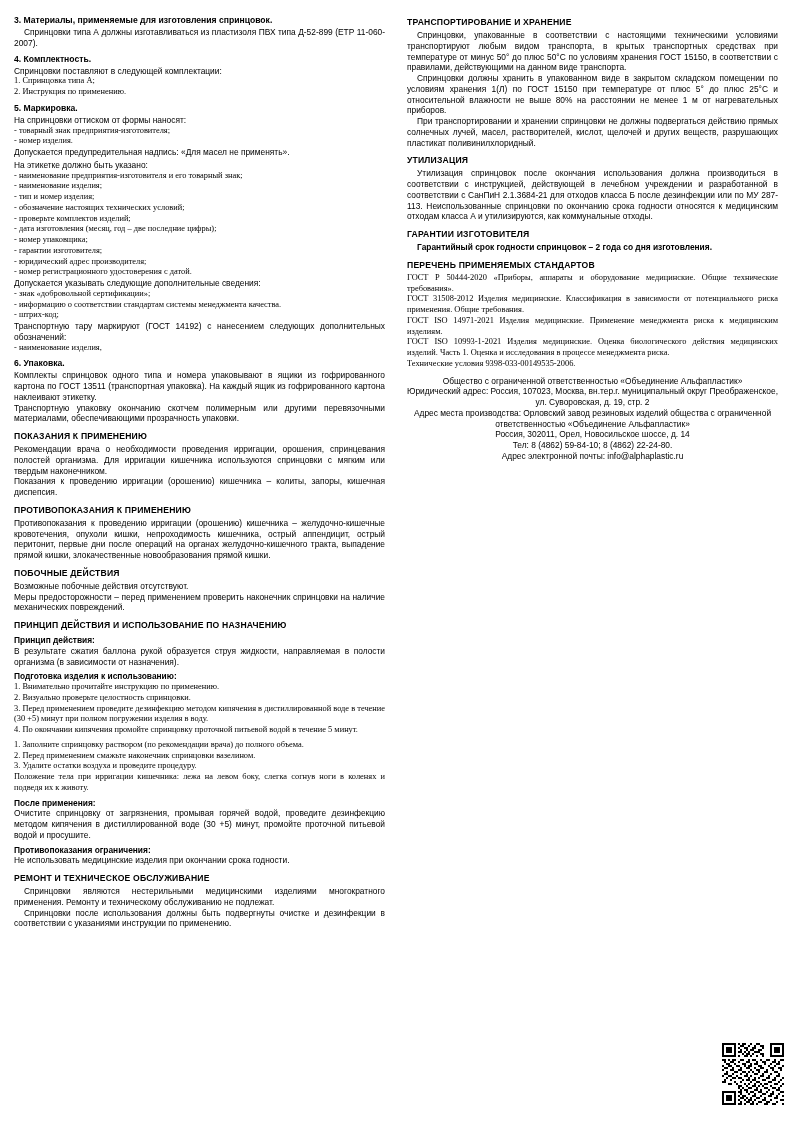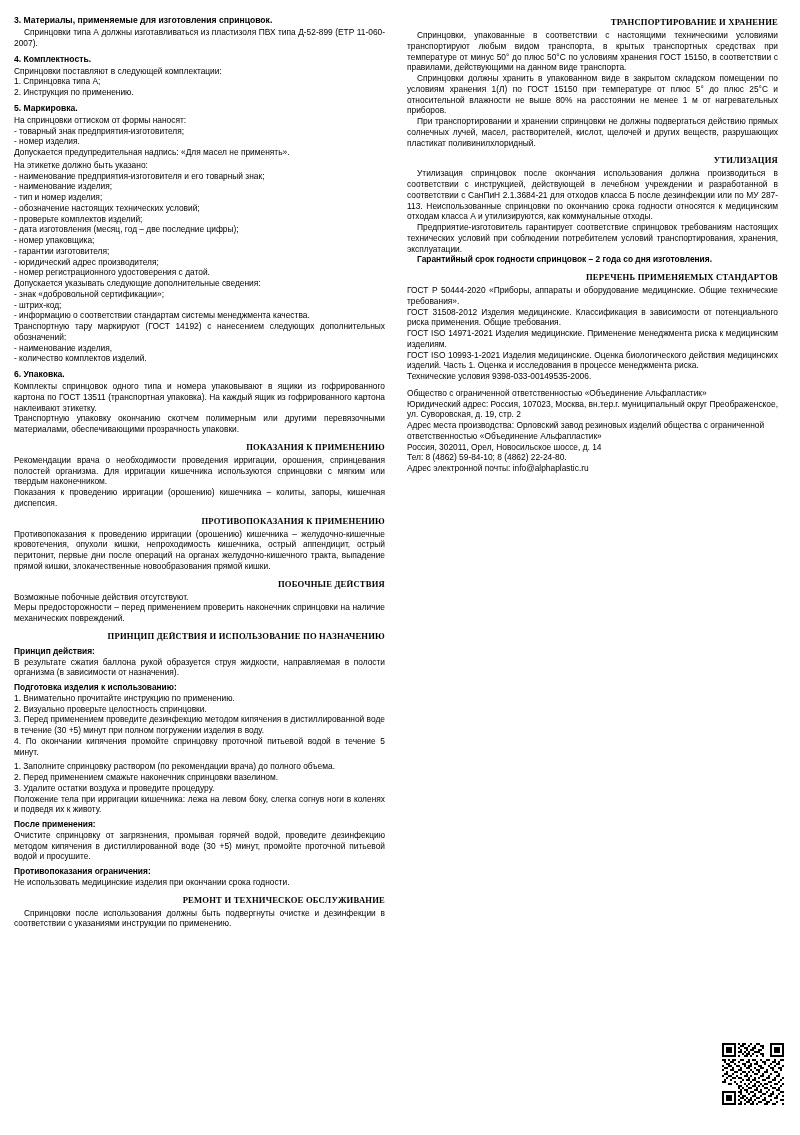--- a/index.html
+++ b/index.html
@@ -31,35 +31,35 @@
     width: 371px;
     flex: 0 0 371px;
   }
   h3.sec {
     font-size: 8.6px;
     font-weight: bold;
     margin: 5px 0 1px 0;
     text-align: left;
   }
   h3.sec.center {
-    text-align: right;
+    text-align: left;
     margin: 7px 0 2px 0;
     letter-spacing: 0.2px;
-    font-family: Liberation Serif, serif;
   }
   p {
     margin: 0 0 0 0;
     text-align: justify;
     text-indent: 0;
   }
   p.ind {
     text-indent: 10px;
   }
   .lines div {
     text-align: justify;
+    font-family: Liberation Serif, serif;
   }
   .just {
     text-align: justify;
   }
   .b {
     font-weight: bold;
   }
   .spacer2 { height: 2px; }
   .spacer4 { height: 4px; }
   .qr {
@@ -69,21 +69,21 @@
     width: 62px;
     height: 62px;
   }
   .qr svg { display: block; }
   .company {
     margin-top: 6px;
   }
   .company div {
     text-align: left;
   }
-  .nowrapblock div { text-align: left; }
+  .nowrapblock div { text-align: center; }
 </style>
 </head>
 <body>
 
 <div class="page">
   <div class="cols">
 
     <div class="col">
 
       <h3 class="sec">3. Материалы, применяемые для изготовления спринцовок.</h3>
@@ -113,27 +113,26 @@
         <div>- проверьте комплектов изделий;</div>
         <div>- дата изготовления (месяц, год – две последние цифры);</div>
         <div>- номер упаковщика;</div>
         <div>- гарантии изготовителя;</div>
         <div>- юридический адрес производителя;</div>
         <div>- номер регистрационного удостоверения с датой.</div>
       </div>
       <p>Допускается указывать следующие дополнительные сведения:</p>
       <div class="lines">
         <div>- знак «добровольной сертификации»;</div>
+        <div>- информацию о соответствии стандартам системы менеджмента качества.</div>
         <div>- штрих-код;</div>
-        <div>- информацию о соответствии стандартам системы менеджмента качества.</div>
       </div>
       <p>Транспортную тару маркируют (ГОСТ 14192) с нанесением следующих дополнительных обозначений:</p>
       <div class="lines">
         <div>- наименование изделия,</div>
-        <div>- количество комплектов изделий.</div>
       </div>
 
       <h3 class="sec">6. Упаковка.</h3>
       <p>Комплекты спринцовок одного типа и номера упаковывают в ящики из гофрированного картона по ГОСТ 13511 (транспортная упаковка). На каждый ящик из гофрированного картона наклеивают этикетку.</p>
       <p>Транспортную упаковку окончанию скотчем полимерным или другими перевязочными материалами, обеспечивающими прозрачность упаковки.</p>
 
       <h3 class="sec center">ПОКАЗАНИЯ К ПРИМЕНЕНИЮ</h3>
       <p>Рекомендации врача о необходимости проведения ирригации, орошения, спринцевания полостей организма. Для ирригации кишечника используются спринцовки с мягким или твердым наконечником.</p>
       <p>Показания к проведению ирригации (орошению) кишечника – колиты, запоры, кишечная диспепсия.</p>
 
@@ -164,34 +163,35 @@
         <div class="just">Положение тела при ирригации кишечника: лежа на левом боку, слегка согнув ноги в коленях и подведя их к животу.</div>
       </div>
       <div class="spacer4"></div>
       <div class="b">После применения:</div>
       <p>Очистите спринцовку от загрязнения, промывая горячей водой, проведите дезинфекцию методом кипячения в дистиллированной воде (30 +5) минут, промойте проточной питьевой водой и просушите.</p>
       <div class="spacer4"></div>
       <div class="b">Противопоказания ограничения:</div>
       <p>Не использовать медицинские изделия при окончании срока годности.</p>
 
       <h3 class="sec center">РЕМОНТ И ТЕХНИЧЕСКОЕ ОБСЛУЖИВАНИЕ</h3>
+      <p class="ind">Спринцовки являются нестерильными медицинскими изделиями многократного применения. Ремонту и техническому обслуживанию не подлежат.</p>
       <p class="ind">Спринцовки после использования должны быть подвергнуты очистке и дезинфекции в соответствии с указаниями инструкции по применению.</p>
     </div>
 
     <div class="col">
 
       <h3 class="sec center">ТРАНСПОРТИРОВАНИЕ И ХРАНЕНИЕ</h3>
       <p class="ind">Спринцовки, упакованные в соответствии с настоящими техническими условиями транспортируют любым видом транспорта, в крытых транспортных средствах при температуре от минус 50° до плюс 50°С по условиям хранения ГОСТ 15150, в соответствии с правилами, действующими на данном виде транспорта.</p>
       <p class="ind">Спринцовки должны хранить в упакованном виде в закрытом складском помещении по условиям хранения 1(Л) по ГОСТ 15150 при температуре от плюс 5° до плюс 25°С и относительной влажности не выше 80% на расстоянии не менее 1 м от нагревательных приборов.</p>
       <p class="ind">При транспортировании и хранении спринцовки не должны подвергаться действию прямых солнечных лучей, масел, растворителей, кислот, щелочей и других веществ, разрушающих пластикат поливинилхлоридный.</p>
 
       <h3 class="sec center">УТИЛИЗАЦИЯ</h3>
       <p class="ind">Утилизация спринцовок после окончания использования должна производиться в соответствии с инструкцией, действующей в лечебном учреждении и разработанной в соответствии с СанПиН 2.1.3684-21 для отходов класса Б после дезинфекции или по МУ 287-113. Неиспользованные спринцовки по окончанию срока годности относятся к медицинским отходам класса А и утилизируются, как коммунальные отходы.</p>
 
-      <p class="ind">Предприятие-изготовитель гарантирует соответствие спринцовок требованиям настоящих технических условий при соблюдении потребителем условий транспортирования, хранения, эксплуатации.</p>
+      <h3 class="sec center">ГАРАНТИИ ИЗГОТОВИТЕЛЯ</h3>
       <p class="ind b">Гарантийный срок годности спринцовок – 2 года со дня изготовления.</p>
 
       <h3 class="sec center">ПЕРЕЧЕНЬ ПРИМЕНЯЕМЫХ СТАНДАРТОВ</h3>
       <div class="lines">
         <div class="just">ГОСТ Р 50444-2020 «Приборы, аппараты и оборудование медицинские. Общие технические требования».</div>
         <div class="just">ГОСТ 31508-2012 Изделия медицинские. Классификация в зависимости от потенциального риска применения. Общие требования.</div>
         <div class="just">ГОСТ ISO 14971-2021 Изделия медицинские. Применение менеджмента риска к медицинским изделиям.</div>
         <div class="just">ГОСТ ISO 10993-1-2021 Изделия медицинские. Оценка биологического действия медицинских изделий. Часть 1. Оценка и исследования в процессе менеджмента риска.</div>
         <div class="just">Технические условия 9398-033-00149535-2006.</div>
       </div>

